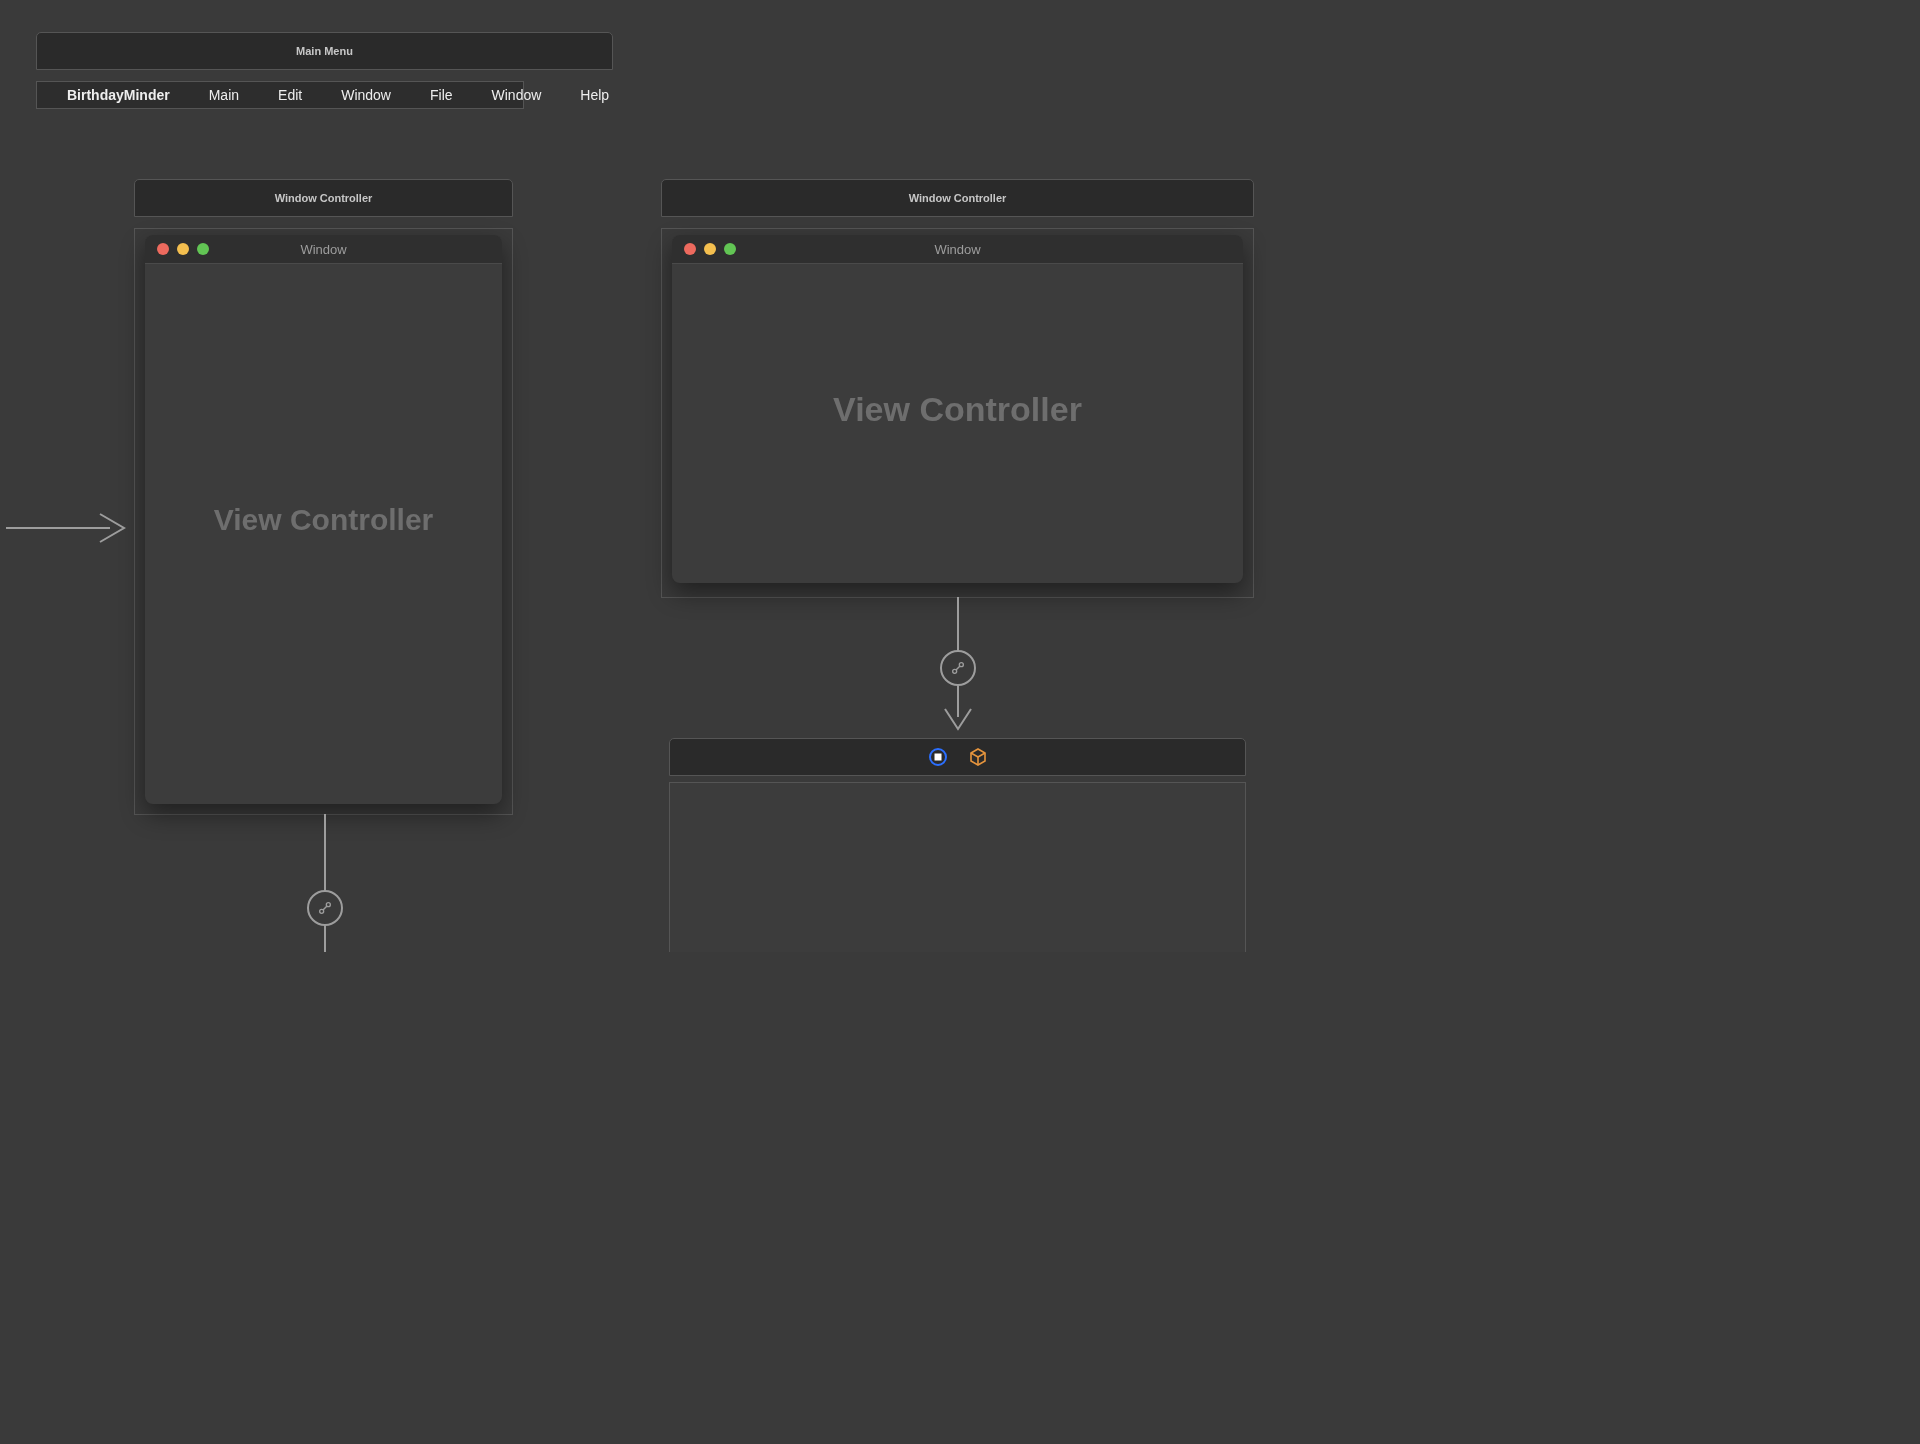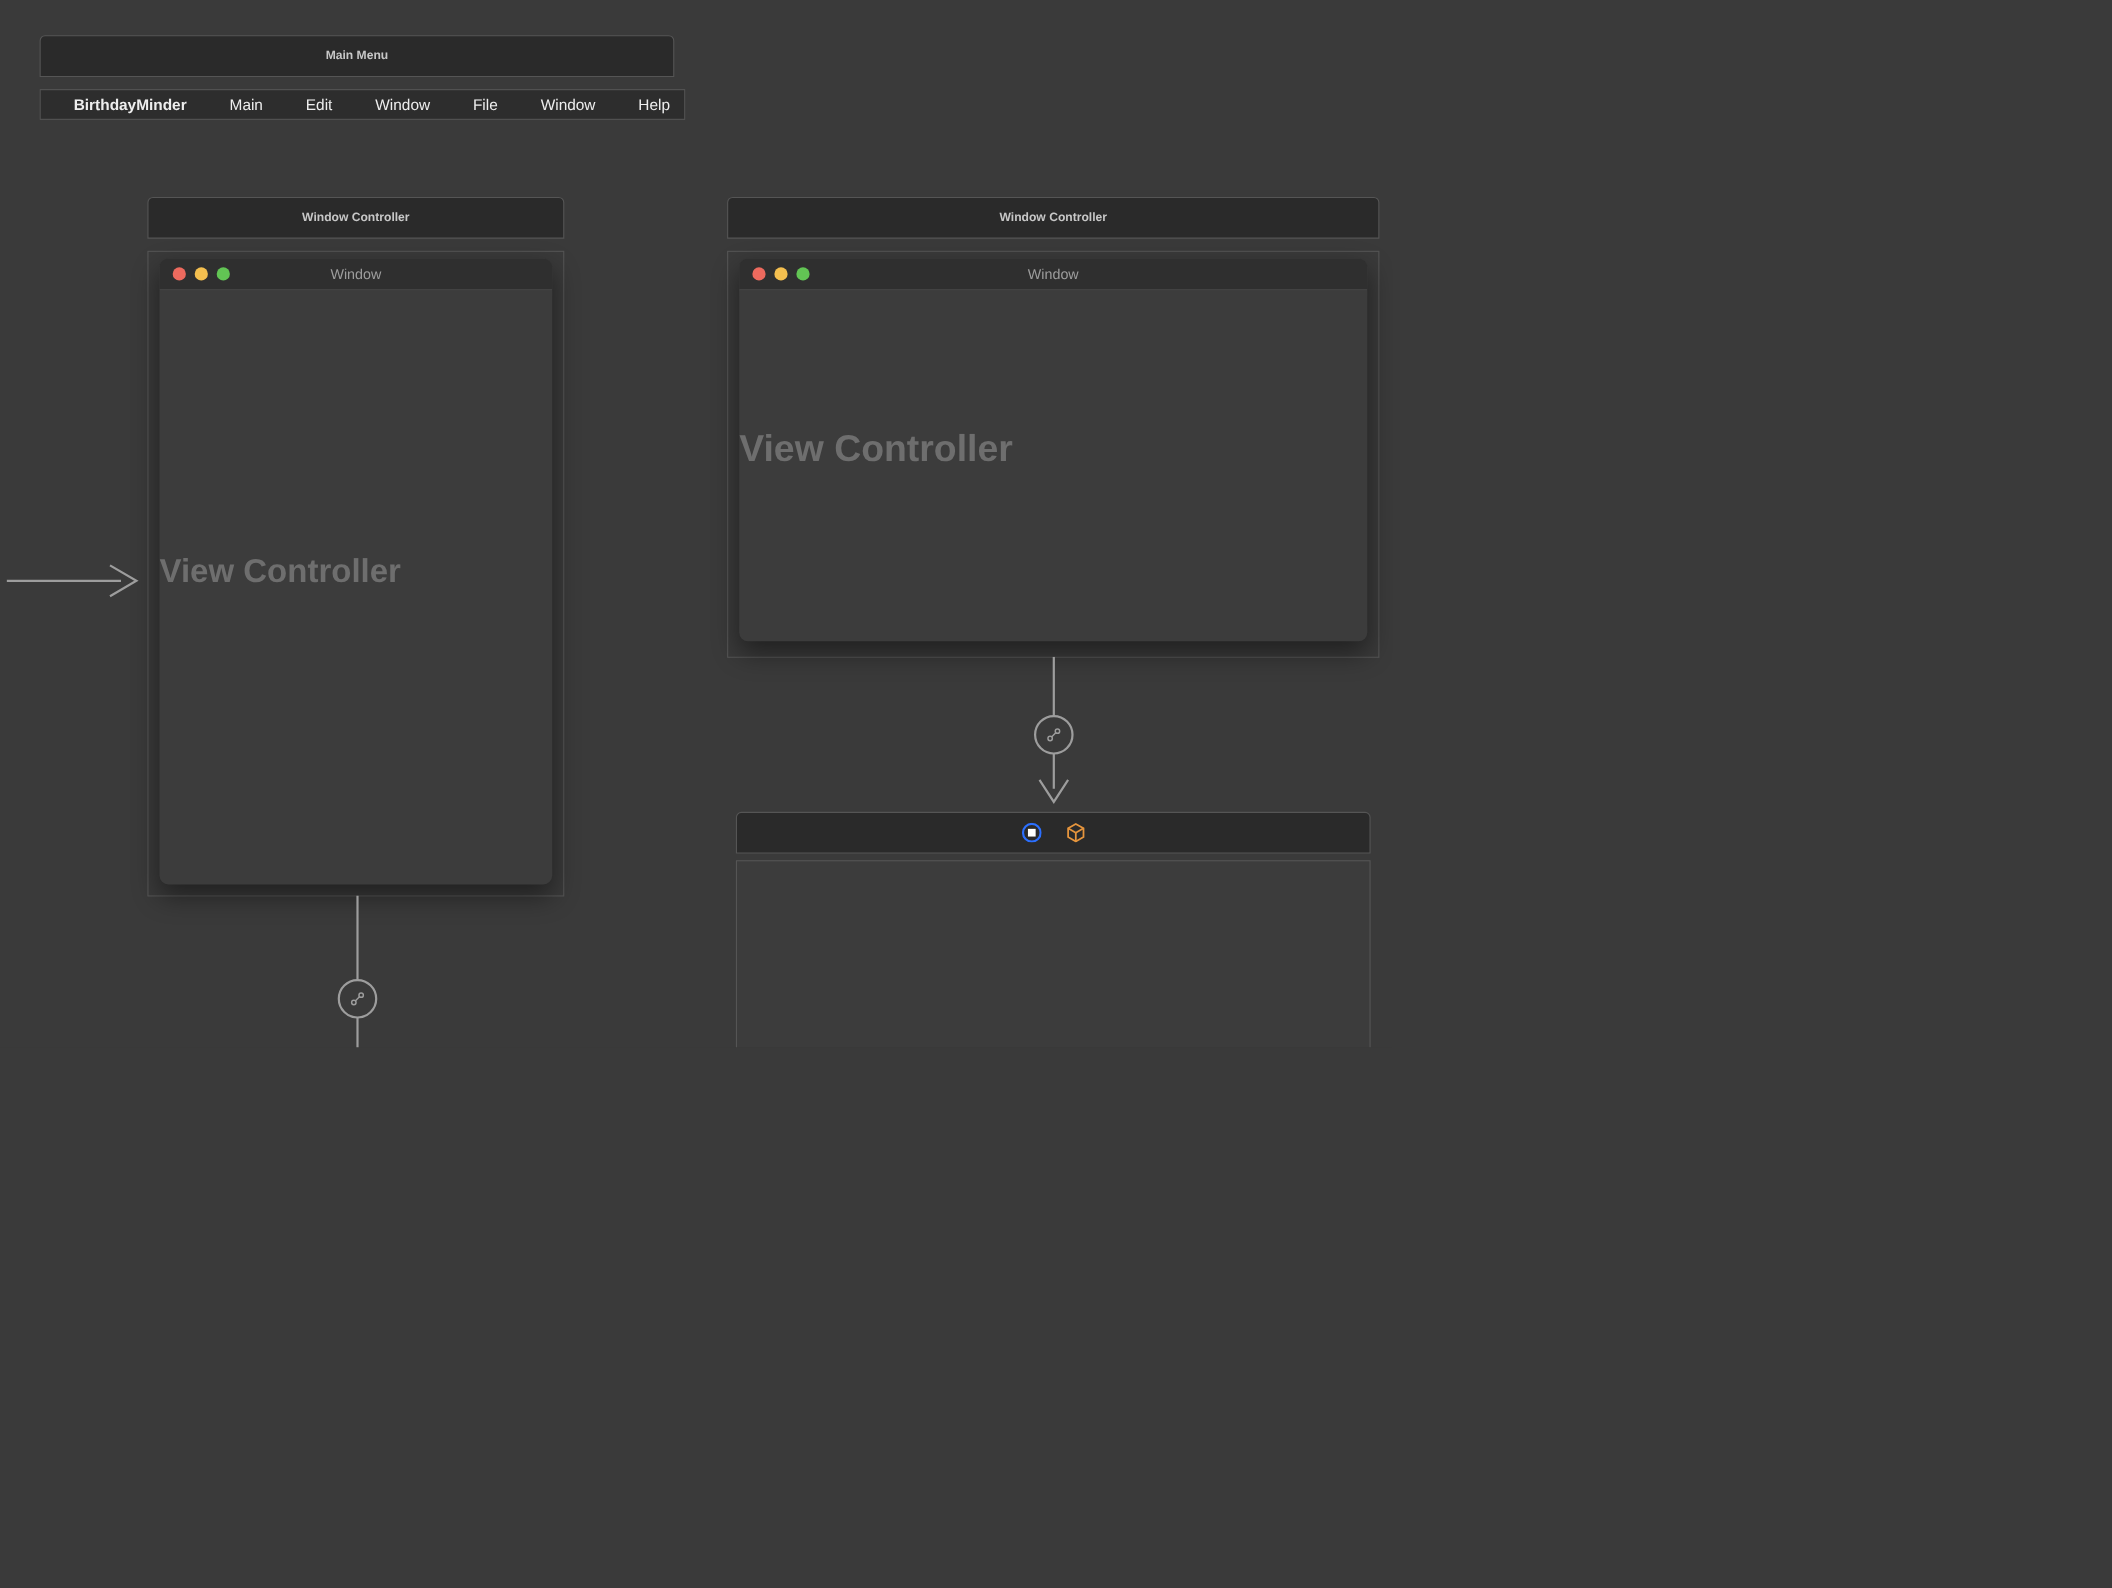--- a/index.html
+++ b/index.html
@@ -69,20 +69,21 @@
     position:relative;
   }
   .traffic{display:flex;gap:8px;margin-left:12px;}
   .tl{width:12px;height:12px;border-radius:50%;}
   .tl.r{background:var(--traffic-red);}
   .tl.y{background:var(--traffic-yellow);}
   .tl.g{background:var(--traffic-green);}
   .titlebar-title{position:absolute;left:0;right:0;text-align:center;font-size:13px;color:var(--text-dim);pointer-events:none;}
   .vc-placeholder{
     position:absolute;top:50%;left:0;right:0;
+    text-align:center;
     transform:translateY(-50%);
     font-size:30px;
     font-weight:700;
     color:var(--text-placeholder);
   }
   .vc-placeholder.big{font-size:34px;}
   .entry-arrow{position:absolute;}
   .segue-circle{
     position:absolute;
     width:32px;height:32px;border:2px solid #9d9d9d;border-radius:50%;
@@ -104,21 +105,21 @@
     background:var(--window-body);
     border:1px solid var(--panel-border);
   }
 </style>
 </head>
 <body>
 
 <div class="scene-header" style="left:36px;top:32px;width:575px;">
   <span>Main Menu</span>
 </div>
-<div class="menu-bar-box" style="left:36px;top:81px;width:587px;box-sizing:border-box;gap:39px;">
+<div class="menu-bar-box" style="left:36px;top:81px;width:488px;box-sizing:border-box;gap:39px;">
   <span class="menu-item bold">BirthdayMinder</span>
   <span class="menu-item">Main</span>
   <span class="menu-item">Edit</span>
   <span class="menu-item">Window</span>
   <span class="menu-item">File</span>
   <span class="menu-item">Window</span>
   <span class="menu-item">Help</span>
 </div>
 
 <div class="scene-header" style="left:134px;top:179px;width:377px;">

